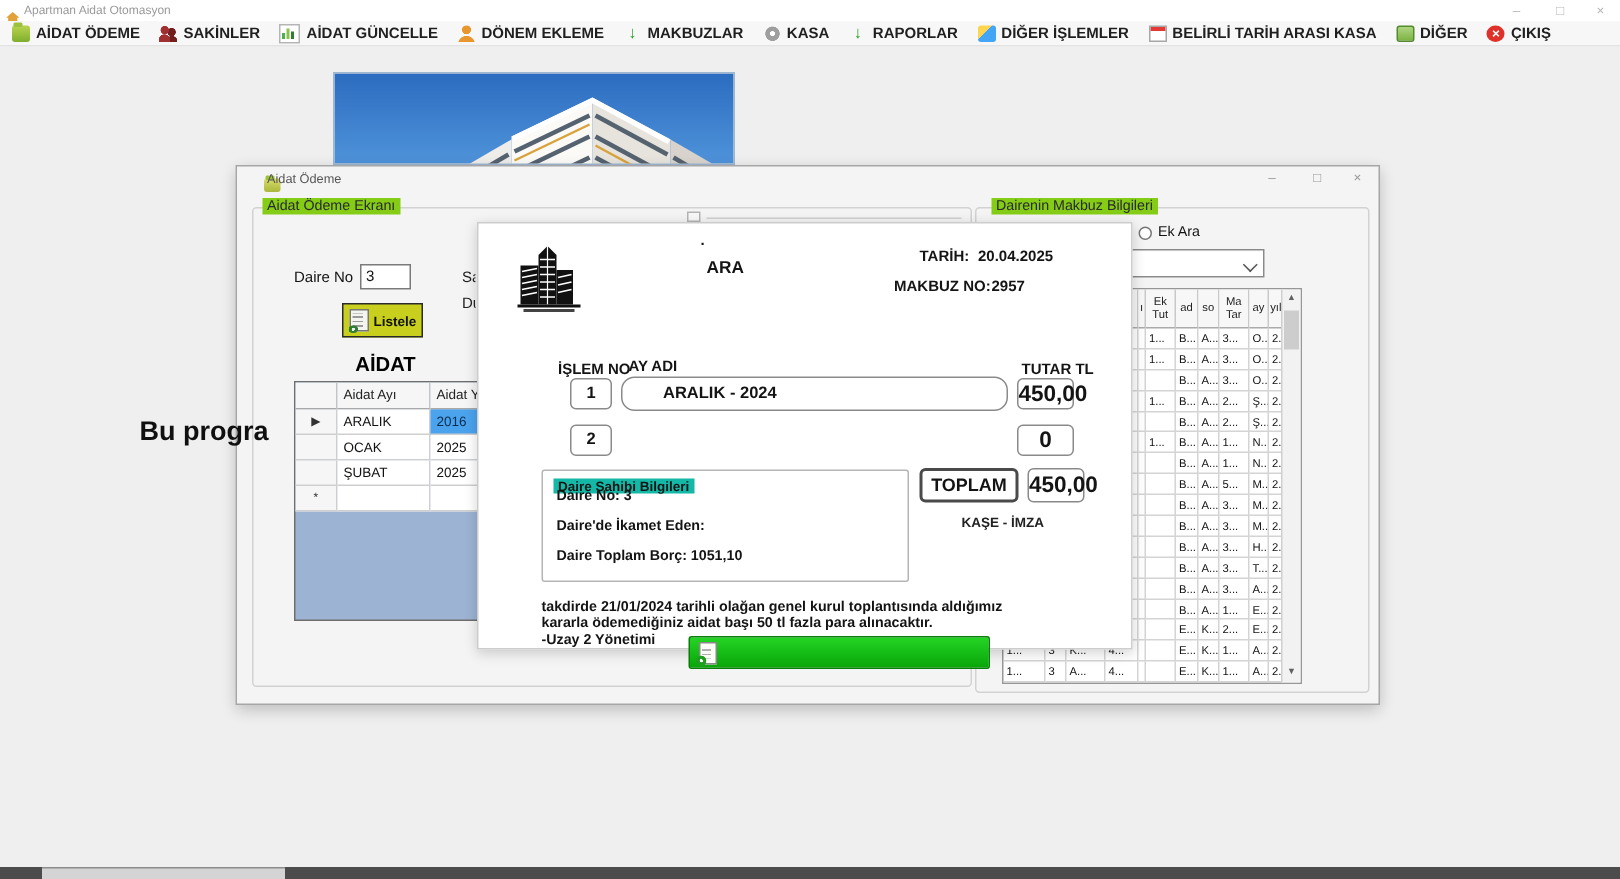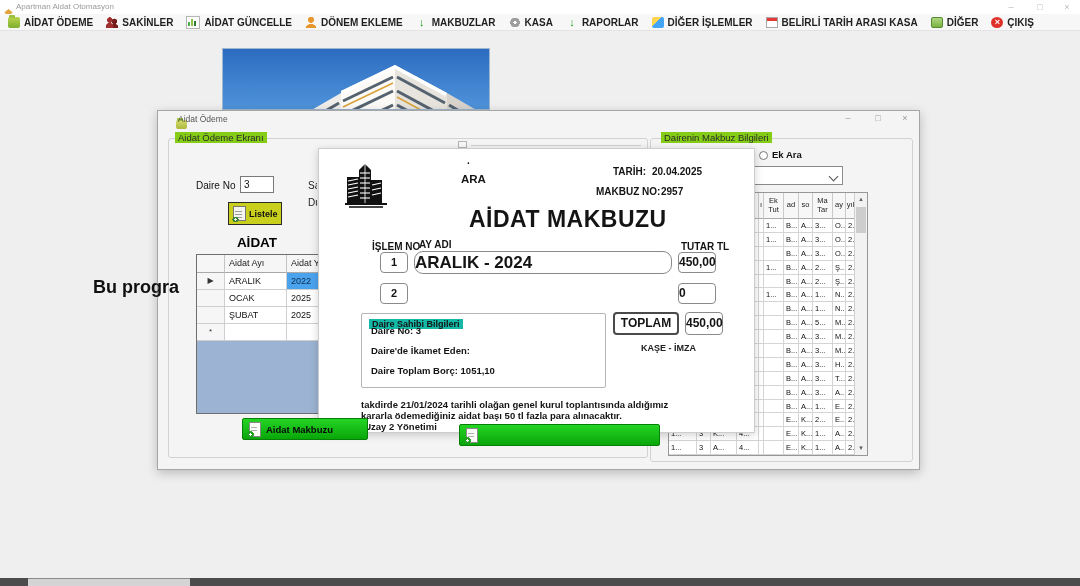--- a/index.html
+++ b/index.html
@@ -85,22 +85,22 @@
   
   .radio{width:9px;height:9px;border:1px solid #777;border-radius:50%;background:#fff;box-sizing:border-box;z-index:4}
   .combo{background:#fff;border:1px solid #8a8a8a;box-sizing:border-box;z-index:4}
   .combo-arrow{position:absolute;right:5px;top:6px;width:6px;height:6px;border-left:1px solid #555;border-bottom:1px solid #555;transform:rotate(-45deg)}
   
   .receipt{left:318px;top:148px;width:437px;height:285px;background:#fff;border:1px solid #cdcdcd;
     box-shadow:0 2px 8px rgba(0,0,0,.18);z-index:10;box-sizing:border-box}
   .receipt .abs{color:#141414}
   .rc-box{border:1.4px solid #8a8a8a;box-sizing:border-box;font-weight:700;color:#141414;background:#fff}
   .rc-no{border-radius:4px;text-align:center;font-size:11px;line-height:19px}
-  .rc-month{border-radius:9px;font-size:17px;line-height:21px;padding-left:0}
-  .rc-amt{border-radius:4px;font-size:12px;line-height:19px}
+  .rc-month{border-radius:9px;font-size:11px;line-height:21px;padding-left:27px}
+  .rc-amt{border-radius:4px;text-align:center;font-size:15px;line-height:19px}
   .rc-small{font-size:10px;font-weight:700}
   .rc-title{font-size:23px;font-weight:600;letter-spacing:.5px;color:#1b1b1b;white-space:nowrap}
   .rc-meta{font-size:10px;font-weight:700;white-space:nowrap}
   .rc-own{font-size:9.5px;font-weight:700;white-space:nowrap}
   .rc-note{font-size:9.5px;font-weight:700;line-height:10.6px;color:#111;white-space:nowrap}
   .rc-toplam{border:2px solid #4a4a4a;border-radius:4px;font-size:12px;font-weight:700;text-align:center;line-height:19px;background:#fff;box-sizing:border-box}
   
   .btn-green{background:linear-gradient(#24d424,#09a609);border:1px solid #067f06;border-radius:2px;
     display:flex;align-items:center;padding-left:6px;gap:5px;box-sizing:border-box;z-index:20;
     font-size:9.5px;font-weight:600;color:#0a0a0a}
@@ -235,21 +235,21 @@
   
   <div class="abs lgrid" id="leftGrid">
       <div class="lrow hdr">
         <div class="lcell h"></div>
         <div class="lcell h">Aidat Ayı</div>
         <div class="lcell h">Aidat Yılı</div>
       </div>
       <div class="lrow">
         <div class="lcell m">▶</div>
         <div class="lcell">ARALIK</div>
-        <div class="lcell sel">2022</div>
+        <div class="lcell sel">2016</div>
       </div>
       <div class="lrow">
         <div class="lcell m"></div>
         <div class="lcell">OCAK</div>
         <div class="lcell">2025</div>
       </div>
       <div class="lrow">
         <div class="lcell m"></div>
         <div class="lcell">ŞUBAT</div>
         <div class="lcell">2025</div>
@@ -263,21 +263,21 @@
 
   
   <div class="abs fragbox" style="left:458px;top:141px;width:9px;height:7px"></div>
   <div class="abs fragline" style="left:471px;top:145px;width:170px;height:1px"></div>
 
   
   <div class="abs groupbox" style="left:650px;top:138px;width:263px;height:324px"></div>
   <div class="abs grouplabel" style="left:661px;top:132px">Dairenin Makbuz Bilgileri</div>
 
   <span class="abs radio" style="left:759px;top:151px"></span>
-  <div class="abs lbl" style="left:772px;top:149px;font-size:9.5px;font-weight:700">Ek Ara</div>
+  <div class="abs lbl" style="left:772px;top:149px;font-size:9.5px;font-weight:400">Ek Ara</div>
   <div class="abs combo" style="left:690px;top:166px;width:153px;height:19px">
     <span class="combo-arrow"></span>
   </div>
 
   
   <div class="abs rgrid" id="rightGrid">
     <div class="scrollbar">
       <span class="sb-arrow" style="top:0">▲</span>
       <span class="sb-thumb"></span>
       <span class="sb-arrow" style="bottom:0">▼</span>
@@ -540,26 +540,25 @@
         <line x1="17" y1="37" x2="27" y2="37"></line>
           <line x1="29" y1="24" x2="38" y2="22"></line>
         <line x1="29" y1="29" x2="38" y2="27"></line>
           <line x1="29" y1="34" x2="38" y2="32"></line>
         <line x1="22" y1="3" x2="22" y2="42" stroke-width="0.8"></line>
       </g>
       <rect x="2" y="42" width="42" height="2" fill="#111"></rect>
       <rect x="6" y="45" width="34" height="2" fill="#444"></rect>
     </svg>
     <div class="abs rc-meta" style="left:148px;top:6px">.</div>
-    <div class="abs rc-meta" style="left:142px;top:24px;font-size:11.5px;font-weight:600">ARA</div>
+    <div class="abs rc-meta" style="left:152px;top:24px;font-size:11.5px;font-weight:600">ARA</div>
     <div class="abs rc-meta" style="left:294px;top:17px">TARİH:</div>
     <div class="abs rc-meta" style="left:333px;top:17px">20.04.2025</div>
     <div class="abs rc-meta" style="left:277px;top:37px">MAKBUZ NO:</div>
     <div class="abs rc-meta" style="left:342px;top:37px">2957</div>
-    <div class="abs rc-title" style="left:150px;top:57px">AİDAT MAKBUZU</div>
 
     <div class="abs rc-small" style="left:53px;top:92px">İŞLEM NO</div>
     <div class="abs rc-small" style="left:100px;top:90px">AY ADI</div>
     <div class="abs rc-small" style="left:362px;top:92px">TUTAR TL</div>
 
     <div class="abs rc-box rc-no" style="left:61px;top:103px;width:28px;height:21px">1</div>
     <div class="abs rc-box rc-month" style="left:95px;top:102px;width:258px;height:23px">ARALIK - 2024</div>
     <div class="abs rc-box rc-amt" style="left:359px;top:103px;width:38px;height:21px">450,00</div>
     <div class="abs rc-box rc-no" style="left:61px;top:134px;width:28px;height:21px">2</div>
     <div class="abs rc-box rc-amt" style="left:359px;top:134px;width:38px;height:21px">0</div>
@@ -573,24 +572,20 @@
     <div class="abs rc-toplam" style="left:294px;top:163px;width:66px;height:23px">TOPLAM</div>
     <div class="abs rc-box rc-amt" style="left:366px;top:163px;width:38px;height:23px;line-height:21px">450,00</div>
     <div class="abs rc-own" style="left:322px;top:194px;font-size:9px;color:#222">KAŞE - İMZA</div>
 
     <div class="abs rc-note" style="left:42px;top:251px">takdirde 21/01/2024 tarihli olağan genel kurul toplantısında aldığımız</div>
     <div class="abs rc-note" style="left:42px;top:262px">kararla ödemediğiniz aidat başı 50 tl fazla para alınacaktır.</div>
     <div class="abs rc-note" style="left:42px;top:273px">-Uzay 2 Yönetimi</div>
   </div>
 
   
-  <div class="abs btn-green" style="left:242px;top:418px;width:126px;height:22px">
-    <span class="ic-doc"></span>
-    <span>Aidat Makbuzu</span>
-  </div>
   <div class="abs btn-green" style="left:459px;top:424px;width:201px;height:22px">
     <span class="ic-doc"></span>
   </div>
 
   
   <div class="abs bstrip"></div>
   <div class="abs bstrip-light"></div>
 </div>
 
 </body></html>

